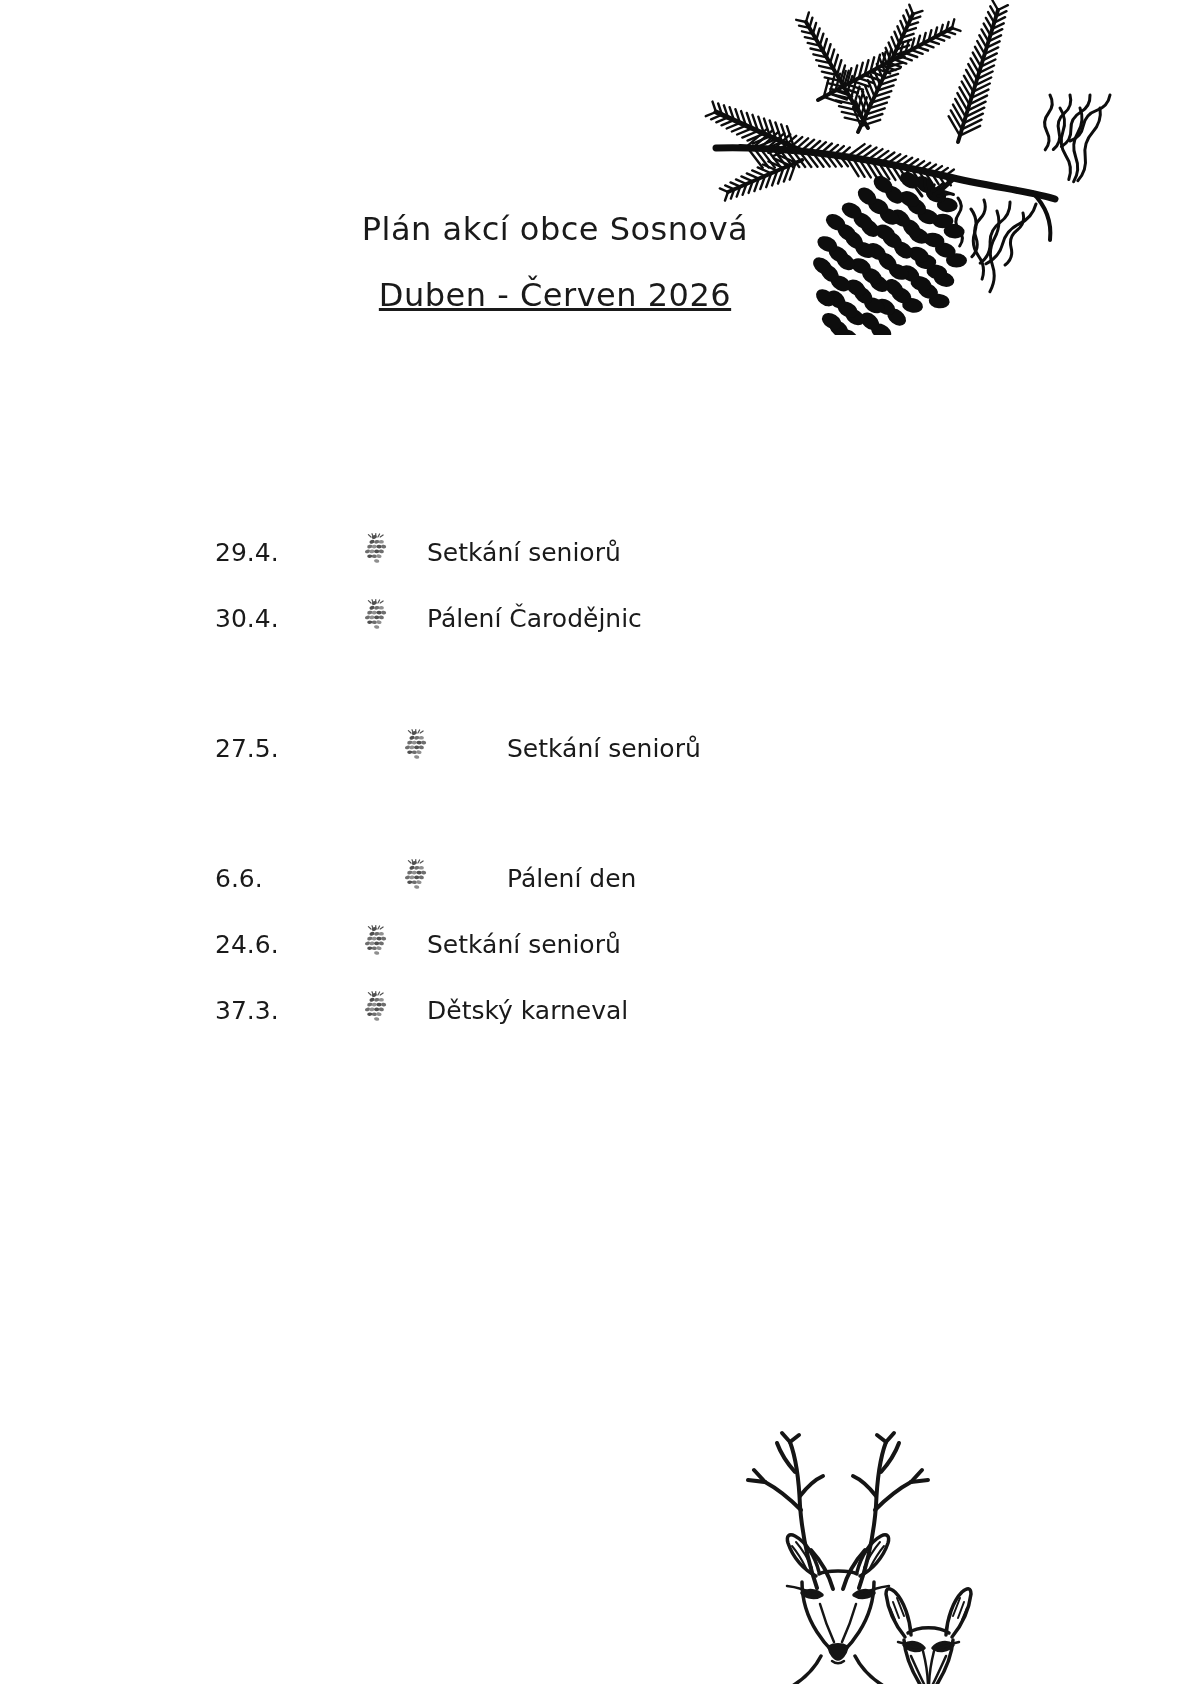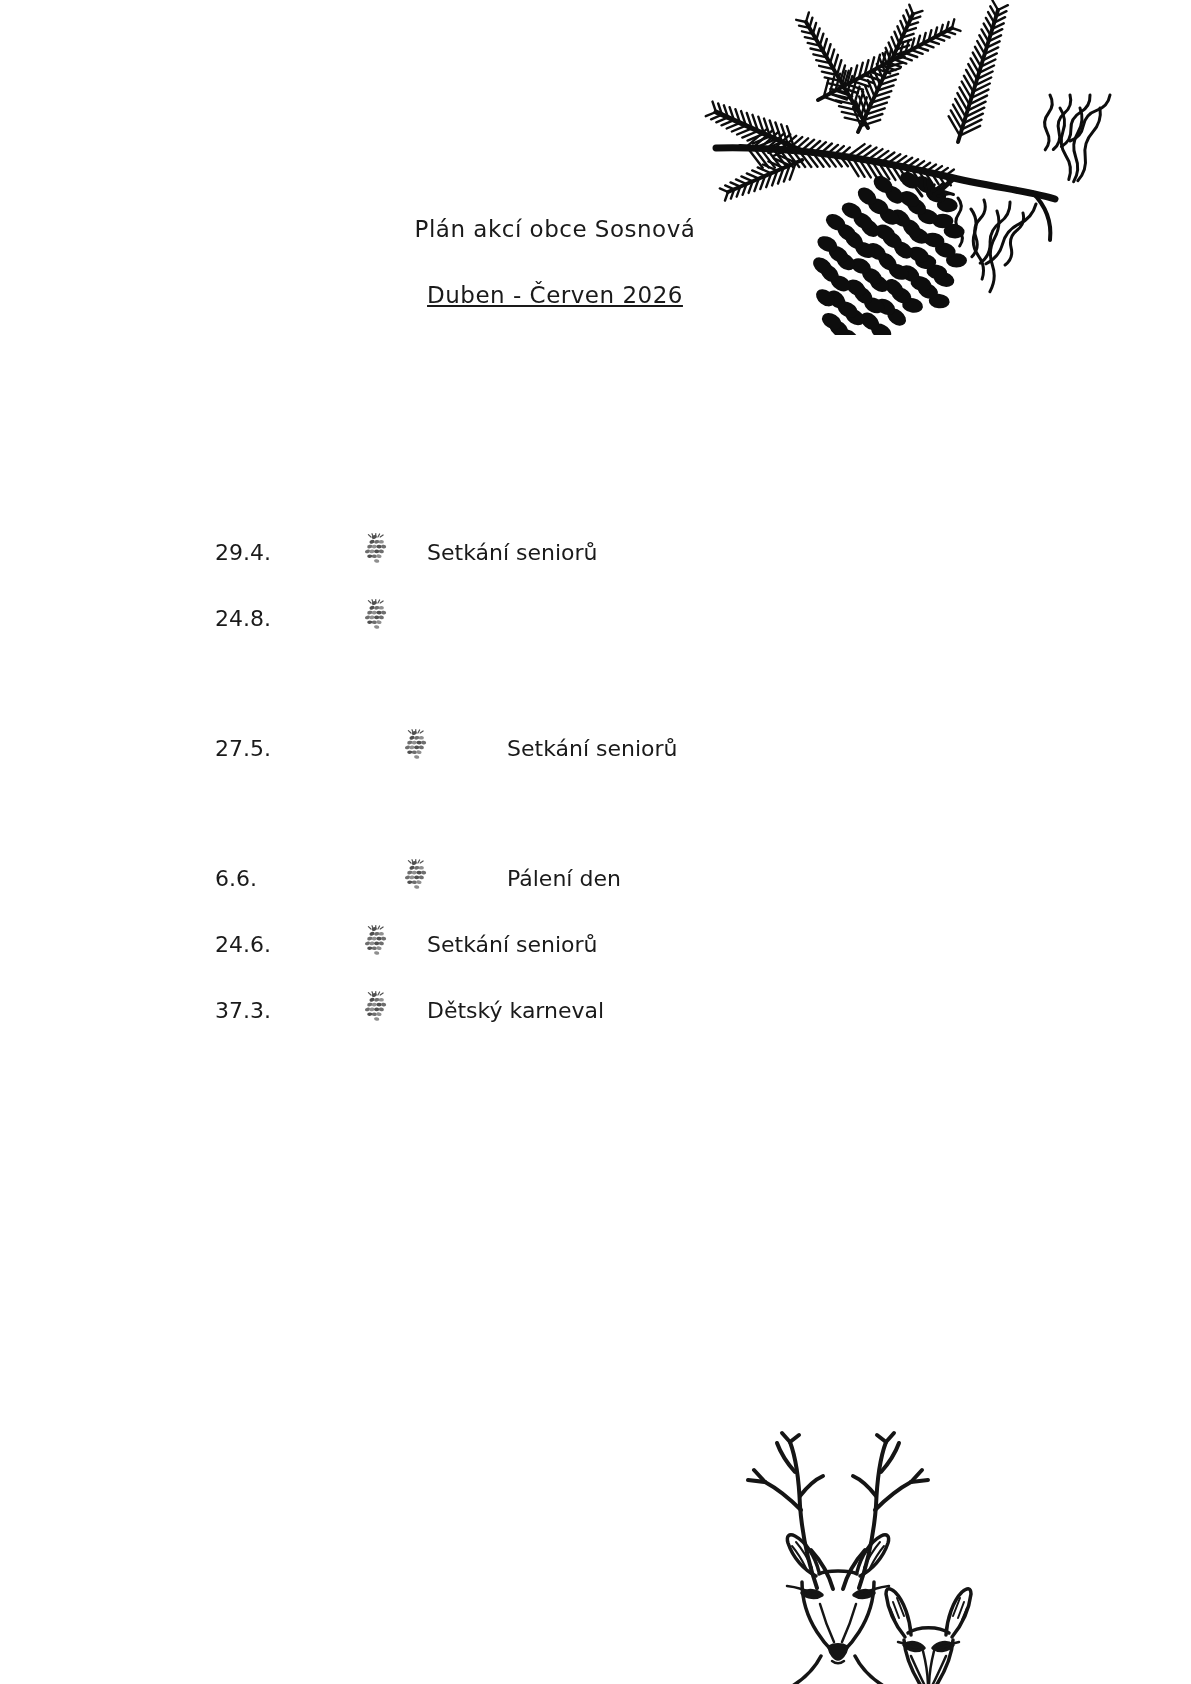--- a/index.html
+++ b/index.html
@@ -4,27 +4,27 @@
 <style>
   html,body{margin:0;padding:0;}
   body{
     width:1191px;height:1684px;position:relative;background:#ffffff;
     font-family:"DejaVu Sans","Liberation Sans",sans-serif;
     color:var(--ink,#1a1a1a);overflow:hidden;
   }
   .titles{
     position:absolute;top:210px;left:0;width:1110px;text-align:center;
   }
-  .title-line{font-size:23px;line-height:38px;letter-spacing:0.5px;}
+  .title-line{font-size:32px;line-height:38px;letter-spacing:0.5px;}
   .title-line2{margin-top:28px;text-decoration:underline;}
   .branch-wrap{position:absolute;left:700px;top:0;width:420px;height:335px;}
   .event-list{position:absolute;left:215px;top:519px;width:760px;}
   .row{
     display:grid;grid-template-columns:130px 60px auto;align-items:center;
-    height:66px;font-size:22px;
+    height:66px;font-size:25px;
   }
   .row .label{padding-left:22px;white-space:nowrap;}
   .row .date{white-space:nowrap;}
   .group-gap{margin-top:64px;gap:40px;}
   .cone-bullet{width:27px;height:34px;justify-self:center;margin-top:-8px;display:block;}
   .deer-wrap{position:absolute;left:690px;top:1430px;width:330px;height:254px;overflow:hidden;}
   svg{display:block;}
   .hidden-defs{position:absolute;width:0;height:0;overflow:hidden;}
 </style>
 </head>
@@ -169,24 +169,25 @@
 
 <div class="event-list">
   <div class="row">
     <span class="date">29.4.</span>
     <svg class="cone-bullet" viewBox="0 0 27 34">
         <use href="#cone-sym" xlink:href="#cone-sym"></use>
       </svg>
     <span class="label">Setkání seniorů</span>
   </div>
   <div class="row">
-    <span class="date">24.8.</span>
-    <svg class="cone-bullet" viewBox="0 0 27 34">
-        <use href="#cone-sym" xlink:href="#cone-sym"></use>
-      </svg>
+    <span class="date">30.4.</span>
+    <svg class="cone-bullet" viewBox="0 0 27 34">
+        <use href="#cone-sym" xlink:href="#cone-sym"></use>
+      </svg>
+    <span class="label">Pálení Čarodějnic</span>
   </div>
   <div class="row group-gap">
     <span class="date">27.5.</span>
     <svg class="cone-bullet" viewBox="0 0 27 34">
         <use href="#cone-sym" xlink:href="#cone-sym"></use>
       </svg>
     <span class="label">Setkání seniorů</span>
   </div>
   <div class="row group-gap">
     <span class="date">6.6.</span>

